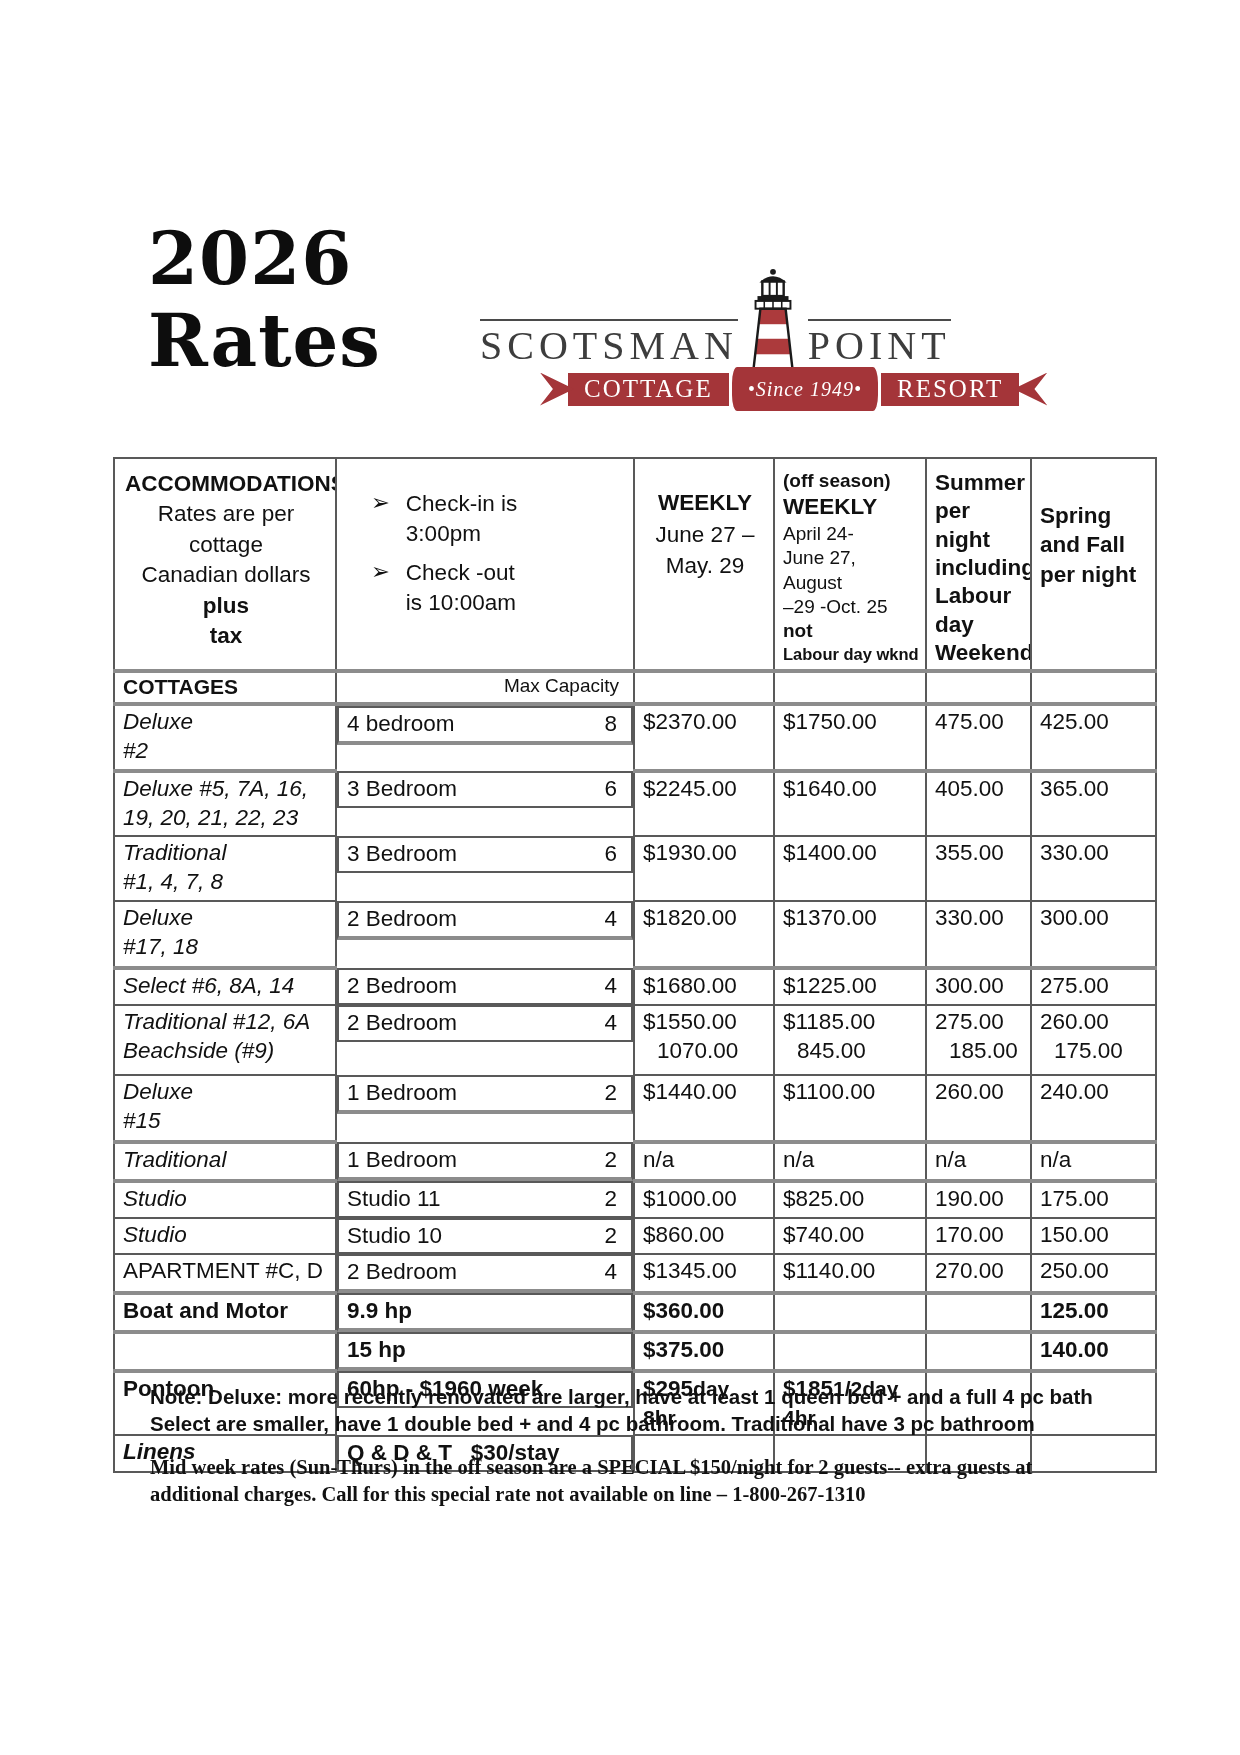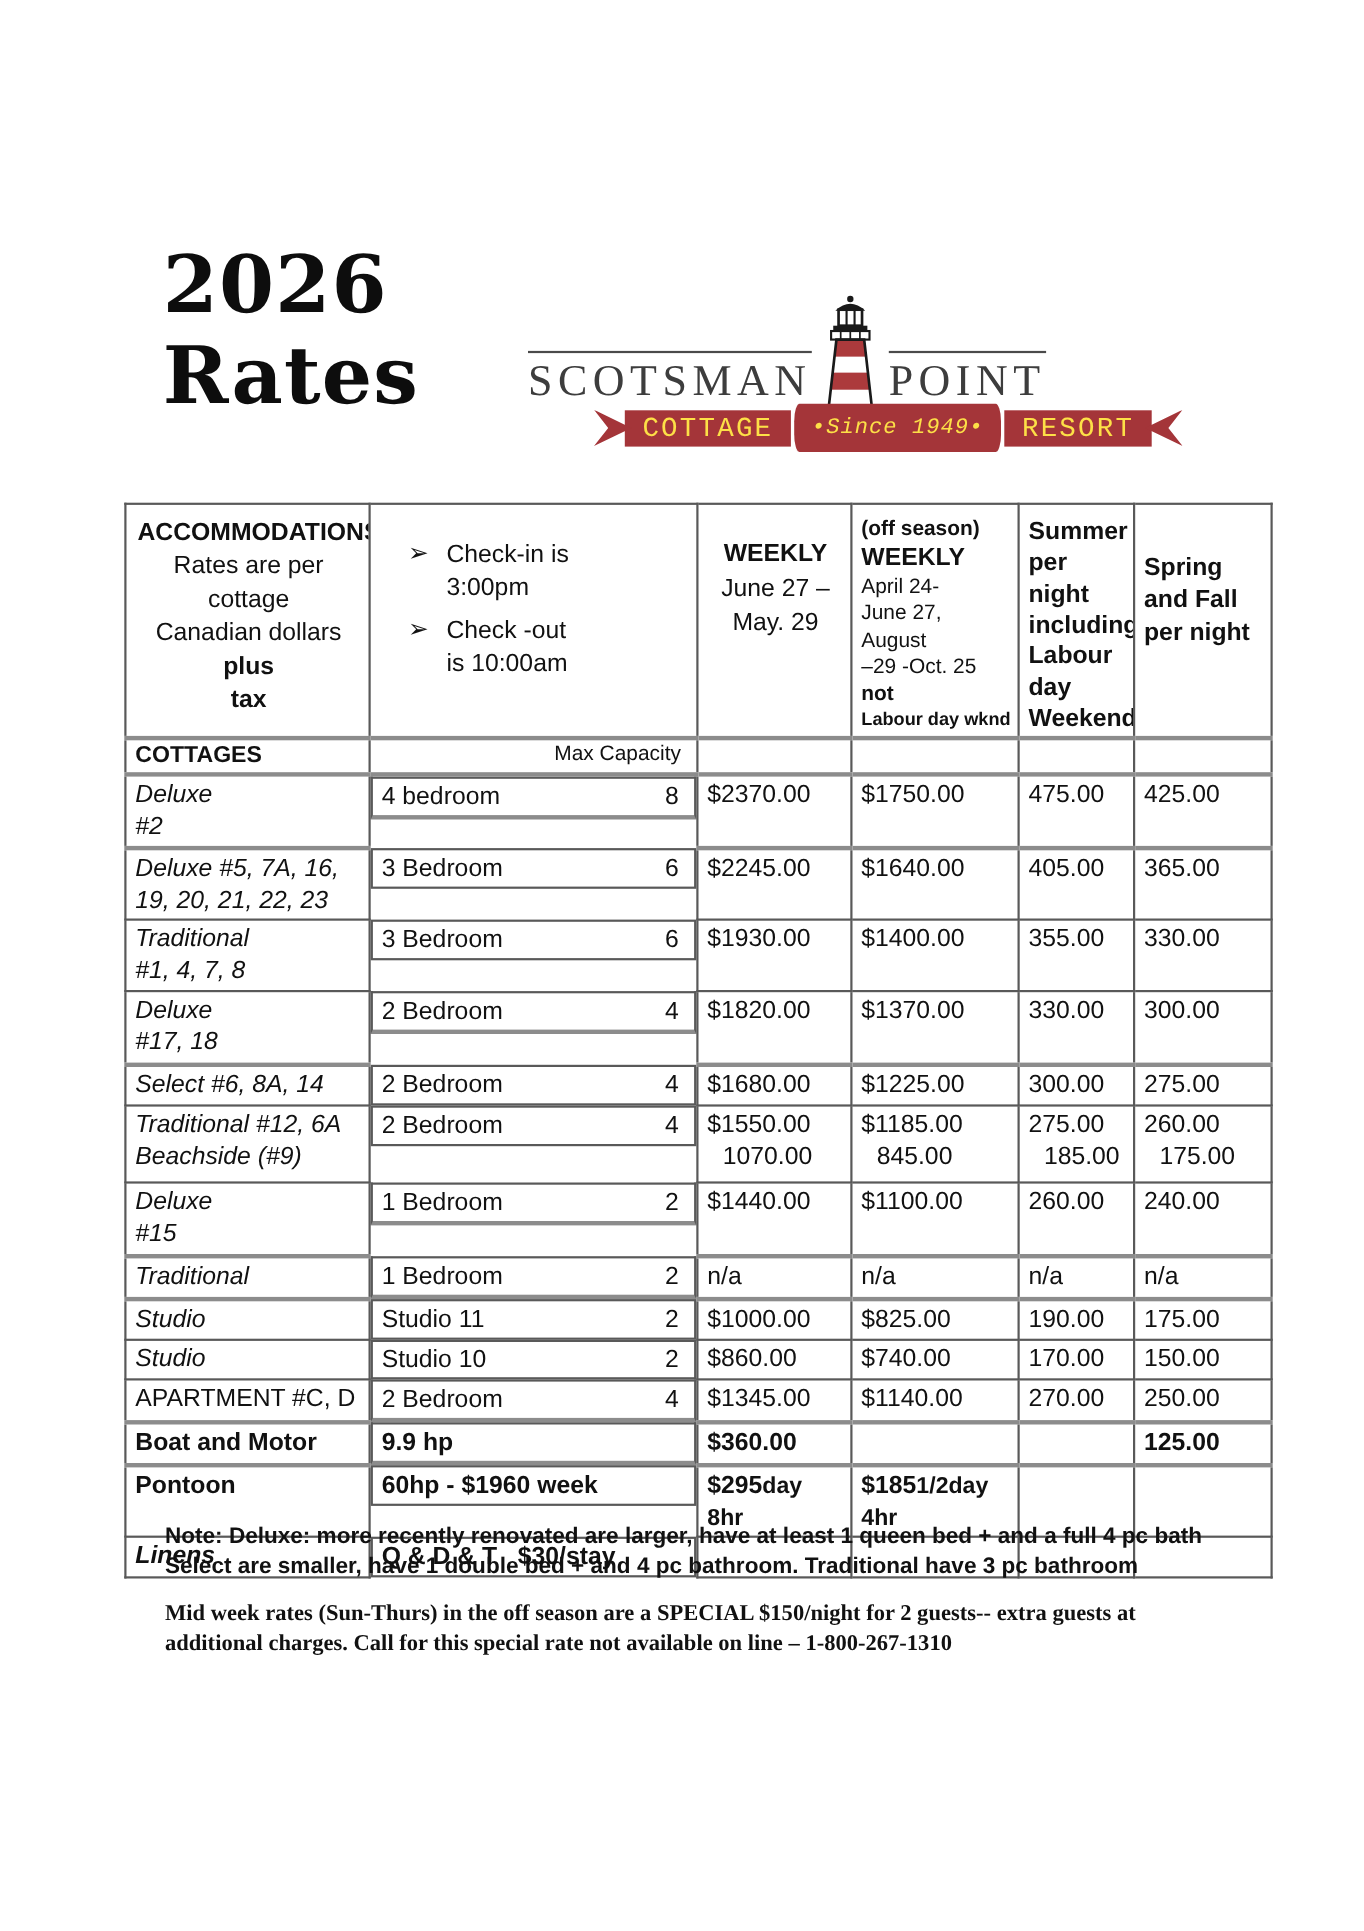--- a/index.html
+++ b/index.html
@@ -10,22 +10,22 @@
   .title{position:absolute;left:148px;top:218px;font-family:"DejaVu Serif","Liberation Serif",serif;
          font-weight:700;font-size:72px;line-height:1.14;letter-spacing:1px;color:#0d0d0d;}
 
   
   .logo{position:absolute;left:480px;top:254px;width:480px;}
   .logo-row{display:flex;align-items:flex-end;height:112px;}
   .logo-word{font-family:"Liberation Serif",serif;font-size:40px;color:#3d3d3d;letter-spacing:5px;
              border-top:2px solid #4a4a4a;padding-top:5px;line-height:1;white-space:nowrap;}
   .lh-svg{width:64px;height:130px;margin:0 3px -30px 3px;flex:none;position:relative;z-index:1;}
   .banner{display:flex;align-items:center;margin-left:60px;margin-top:0;position:relative;z-index:2;height:46px;}
-  .banner-seg{display:flex;align-items:center;justify-content:center;height:33px;color:#fde047;
-              font-family:Liberation Mono, monospace;letter-spacing:2px;font-size:25px;padding:0 16px;white-space:nowrap;}
+  .banner-seg{display:flex;align-items:center;justify-content:center;height:33px;color:#ffffff;
+              font-family:Liberation Serif, serif;letter-spacing:2px;font-size:25px;padding:0 16px;white-space:nowrap;}
   .banner-center{height:44px;font-size:20px;font-style:italic;border-left:3px solid #fff;border-right:3px solid #fff;
                  border-radius:8px/16px;letter-spacing:1px;}
   .tail{width:34px;height:33px;flex:none;}
   .tail-left{clip-path:polygon(0 0,100% 50%,0 100%,38% 50%);margin-right:-6px;}
   .tail-right{clip-path:polygon(100% 0,62% 50%,100% 100%,0 50%);margin-left:-6px;}
 
   
   table.rates{position:absolute;left:113px;top:457px;width:1042px;border-collapse:collapse;table-layout:fixed;}
   table.rates td{border:2px solid #595959;vertical-align:top;font-size:22.5px;line-height:1.28;
                  padding:2px 6px 2px 8px;overflow:hidden;}
@@ -424,20 +424,35 @@
           </td>
           <td class="price">
             <div>$360.00</div>
           </td>
           <td class="price"></td>
           <td class="price"></td>
           <td class="price">
             <div>125.00</div>
           </td>
         </tr>
+        <tr class="thick bold-row" style="height: 36px;">
+          <td></td>
+          <td class="unit">
+            <span>15 hp</span>
+            <span class="cap"></span>
+          </td>
+          <td class="price">
+            <div>$375.00</div>
+          </td>
+          <td class="price"></td>
+          <td class="price"></td>
+          <td class="price">
+            <div>140.00</div>
+          </td>
+        </tr>
         <tr class="bold-row" style="height: 33px;">
           <td>
             <div>Pontoon</div>
           </td>
           <td class="unit">
             <span>60hp - $1960 week</span>
             <span class="cap"></span>
           </td>
           <td class="price"><span>$295</span><span class="sm">day 8hr</span></td>
           <td class="price"><span>$185</span><span class="sm">1/2day 4hr</span></td>

